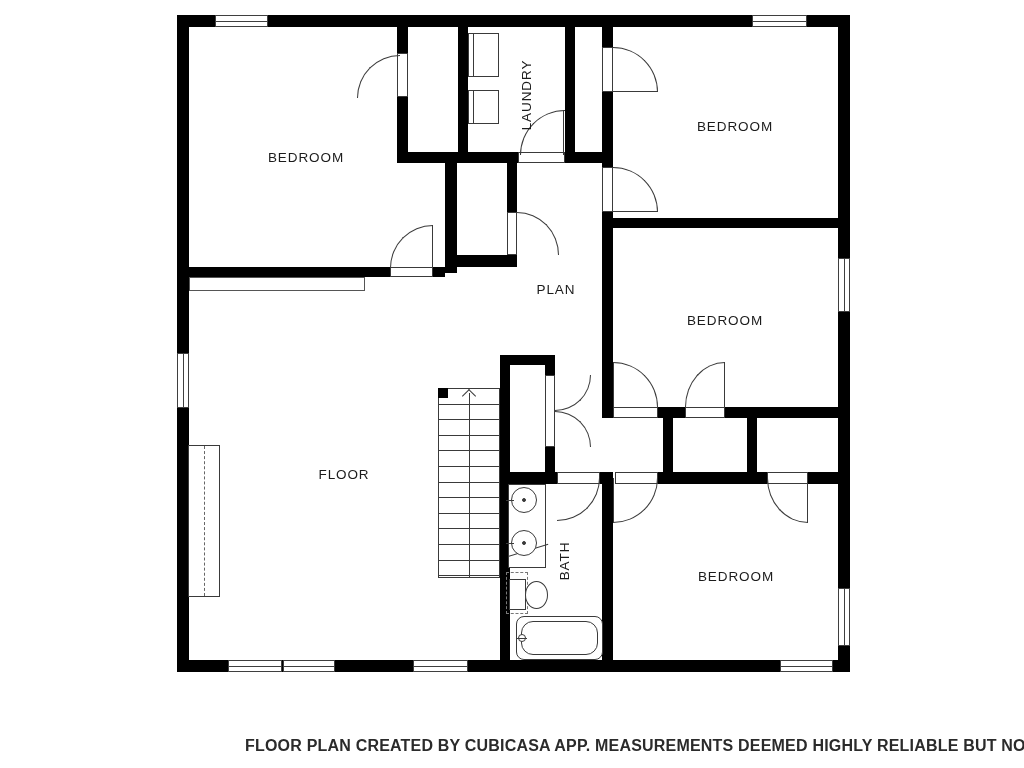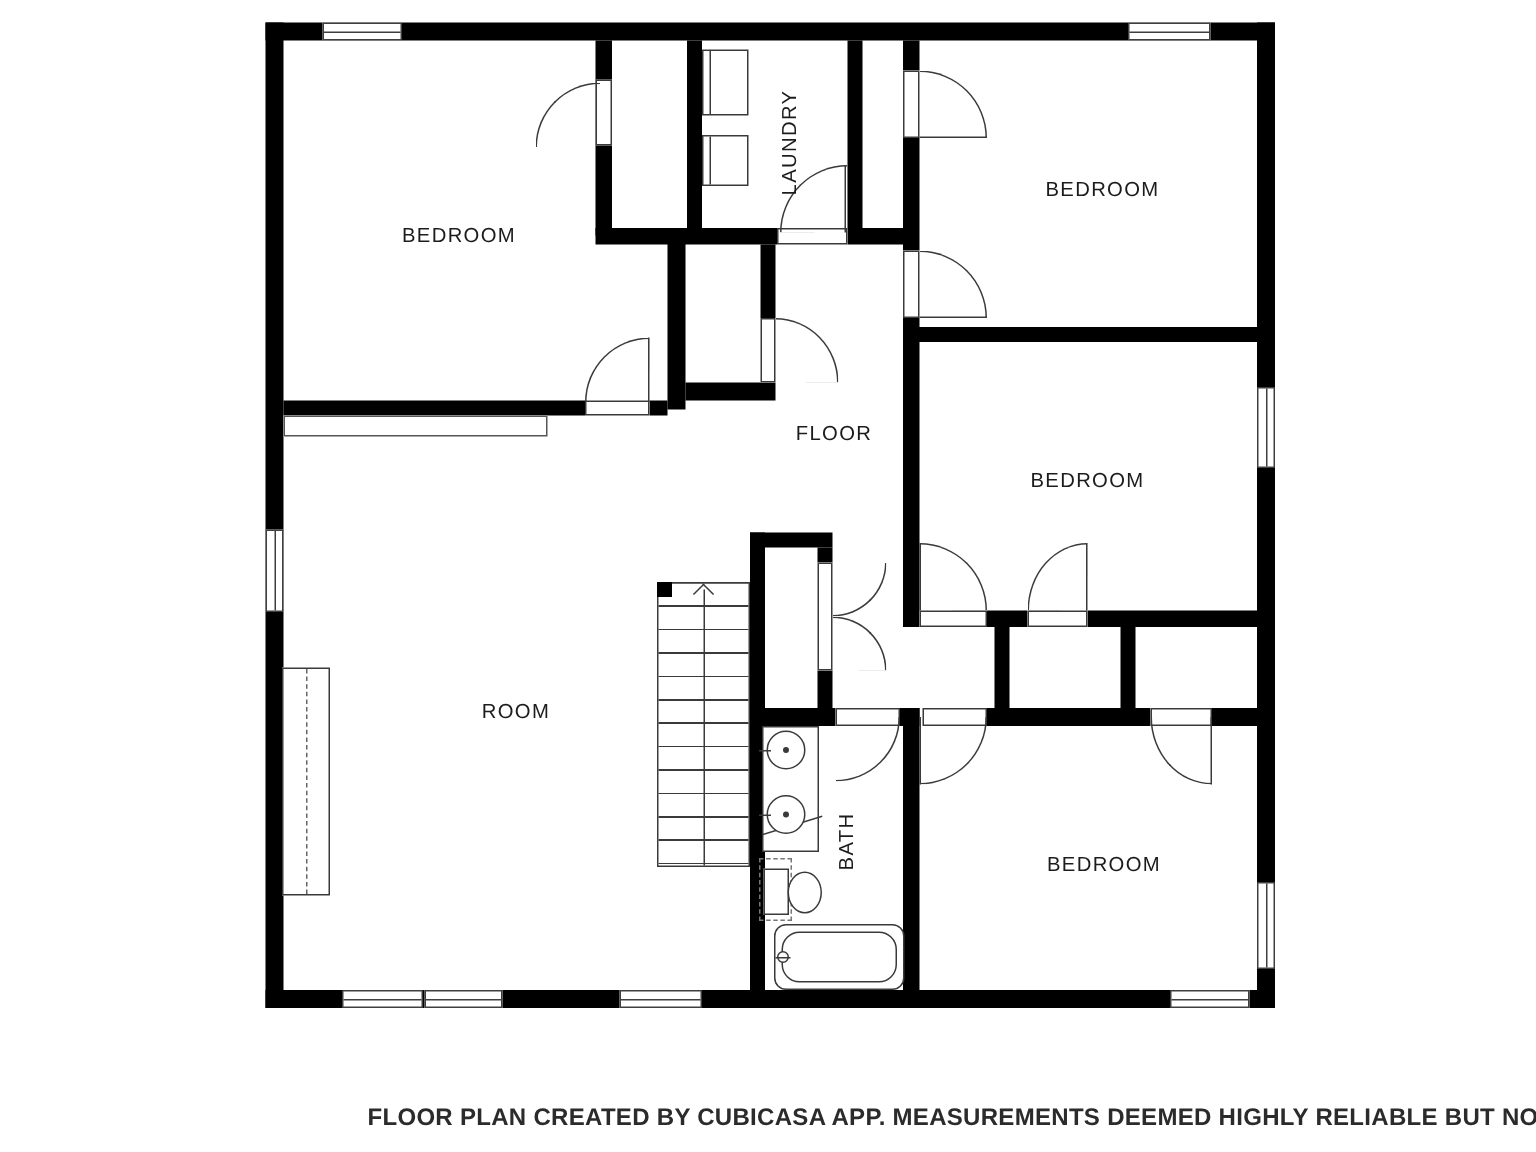--- a/index.html
+++ b/index.html
@@ -184,21 +184,21 @@
   <div class="fx round" style="left:525px;top:581px;width:23px;height:28px;"></div>
 
   <div class="fx" style="left:516px;top:616px;width:87px;height:44px;border-radius:8px;"></div>
   <div class="fx" style="left:521px;top:621px;width:77px;height:34px;border-radius:12px;"></div>
   <div class="fx round" style="left:518px;top:634px;width:8px;height:8px;"></div>
   <div class="dline" style="left:517px;top:638px;width:10px;height:1px;"></div>
 
   <div class="label" style="left:306px;top:157px;">BEDROOM</div>
   <div class="label vert" style="left:526px;top:95px;">LAUNDRY</div>
   <div class="label" style="left:735px;top:126px;">BEDROOM</div>
-  <div class="label" style="left:556px;top:289px;">FLOOR</div>
+  <div class="label" style="left:556px;top:289px;">PLAN</div>
   <div class="label" style="left:725px;top:320px;">BEDROOM</div>
-  <div class="label" style="left:344px;top:474px;">ROOM</div>
+  <div class="label" style="left:344px;top:474px;">FLOOR</div>
   <div class="label vert" style="left:564px;top:561px;">BATH</div>
   <div class="label" style="left:736px;top:576px;">BEDROOM</div>
 
   <div class="disclaimer">FLOOR PLAN CREATED BY CUBICASA APP. MEASUREMENTS DEEMED HIGHLY RELIABLE BUT NOT GUARANTEED.</div>
 
 </div>
 
 </body></html>

